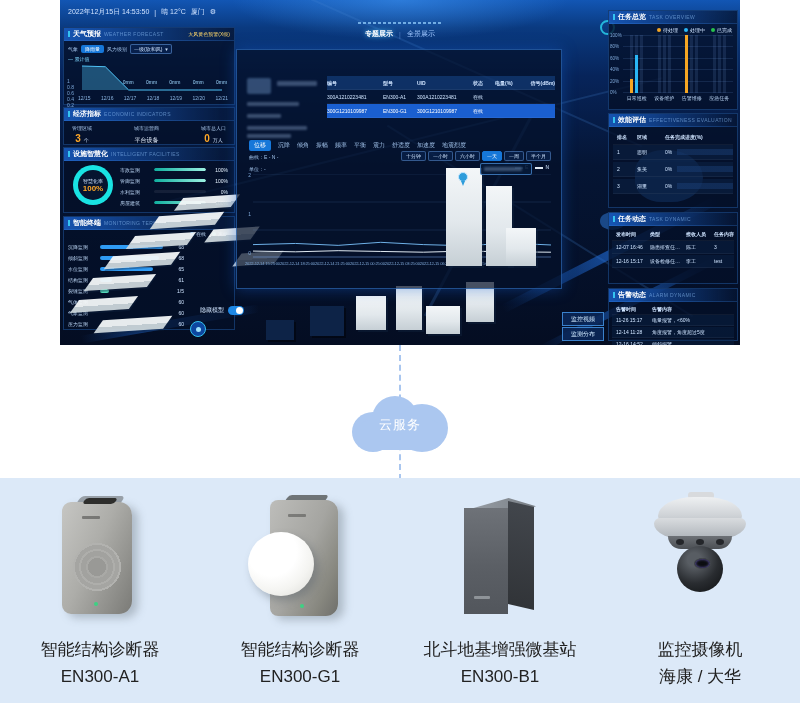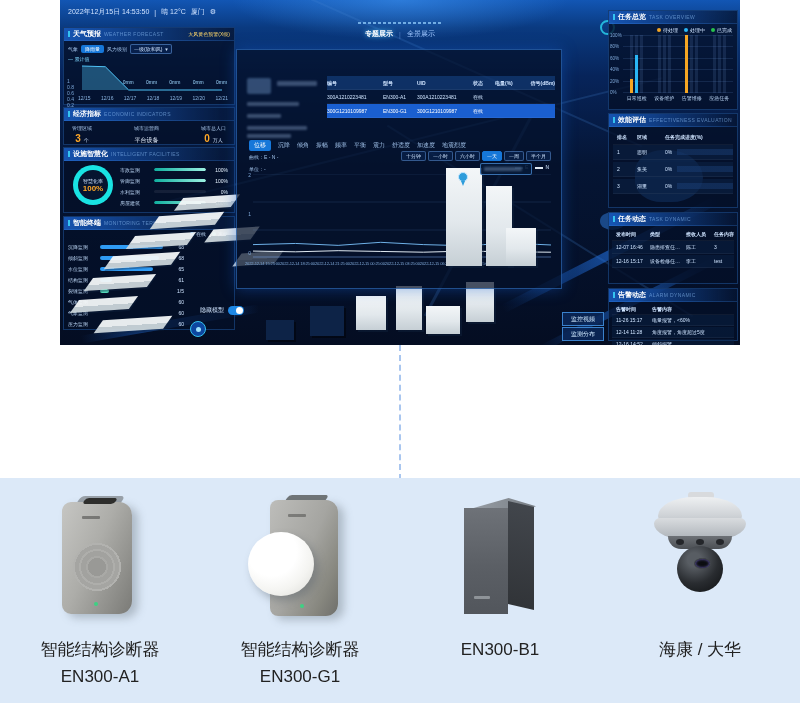--- a/index.html
+++ b/index.html
@@ -776,20 +776,27 @@
             <span class="tcell">倾斜报警</span>
           </div>
         </div>
     </div>
 
     <div class="p map-btn" style="left:502px;top:312px;">监控视频</div>
     <div class="p map-btn" style="left:502px;top:327px;">监测分布</div>
   </div>
 
   <div class="p connector"></div>
+  <div class="p cloud">
+    <span class="c1"></span>
+    <span class="c2"></span>
+    <span class="c3"></span>
+    <span class="base"></span>
+    <span class="txt">云服务</span>
+  </div>
 
   <div class="p band">
     <div class="products">
 
       <div class="product">
         <div class="art">
           <div class="a1-top"></div>
           <div class="a1-body"></div>
           <div class="a1-slot"></div>
           <div class="a1-logo"></div>
@@ -812,34 +819,36 @@
         <div class="pmodel">EN300-G1</div>
       </div>
 
       <div class="product">
         <div class="art">
           <div class="b1-top"></div>
           <div class="b1-front"></div>
           <div class="b1-side"></div>
           <div class="b1-logo"></div>
         </div>
+        <div class="pname">北斗地基增强微基站</div>
         <div class="pmodel">EN300-B1</div>
       </div>
 
       <div class="product">
         <div class="art">
           <div class="cam-mount"></div>
           <div class="cam-cap"></div>
           <div class="cam-skirt"></div>
           <div class="cam-band">
             <span class="cam-eye" style="left:8px;"></span>
             <span class="cam-eye" style="left:28px;"></span>
             <span class="cam-eye" style="left:48px;"></span>
           </div>
           <div class="cam-dome"></div>
           <div class="cam-lens"></div>
         </div>
+        <div class="pname">监控摄像机</div>
         <div class="pmodel">海康 / 大华</div>
       </div>
 
     </div>
   </div>
 </div>
 
 </body></html>

